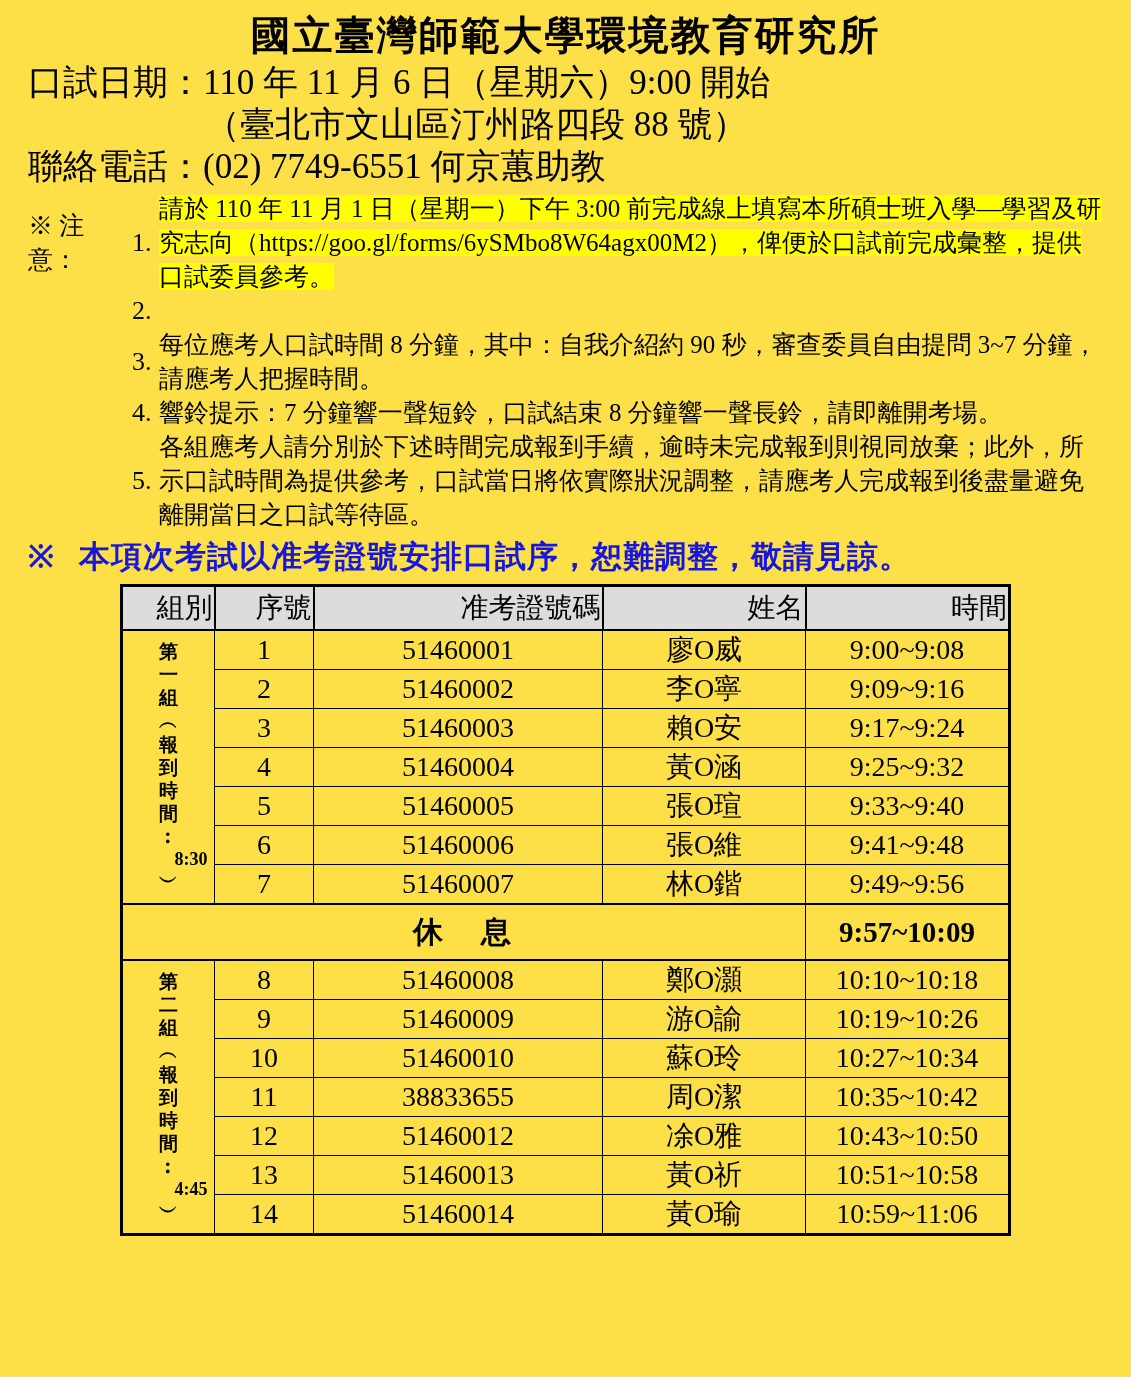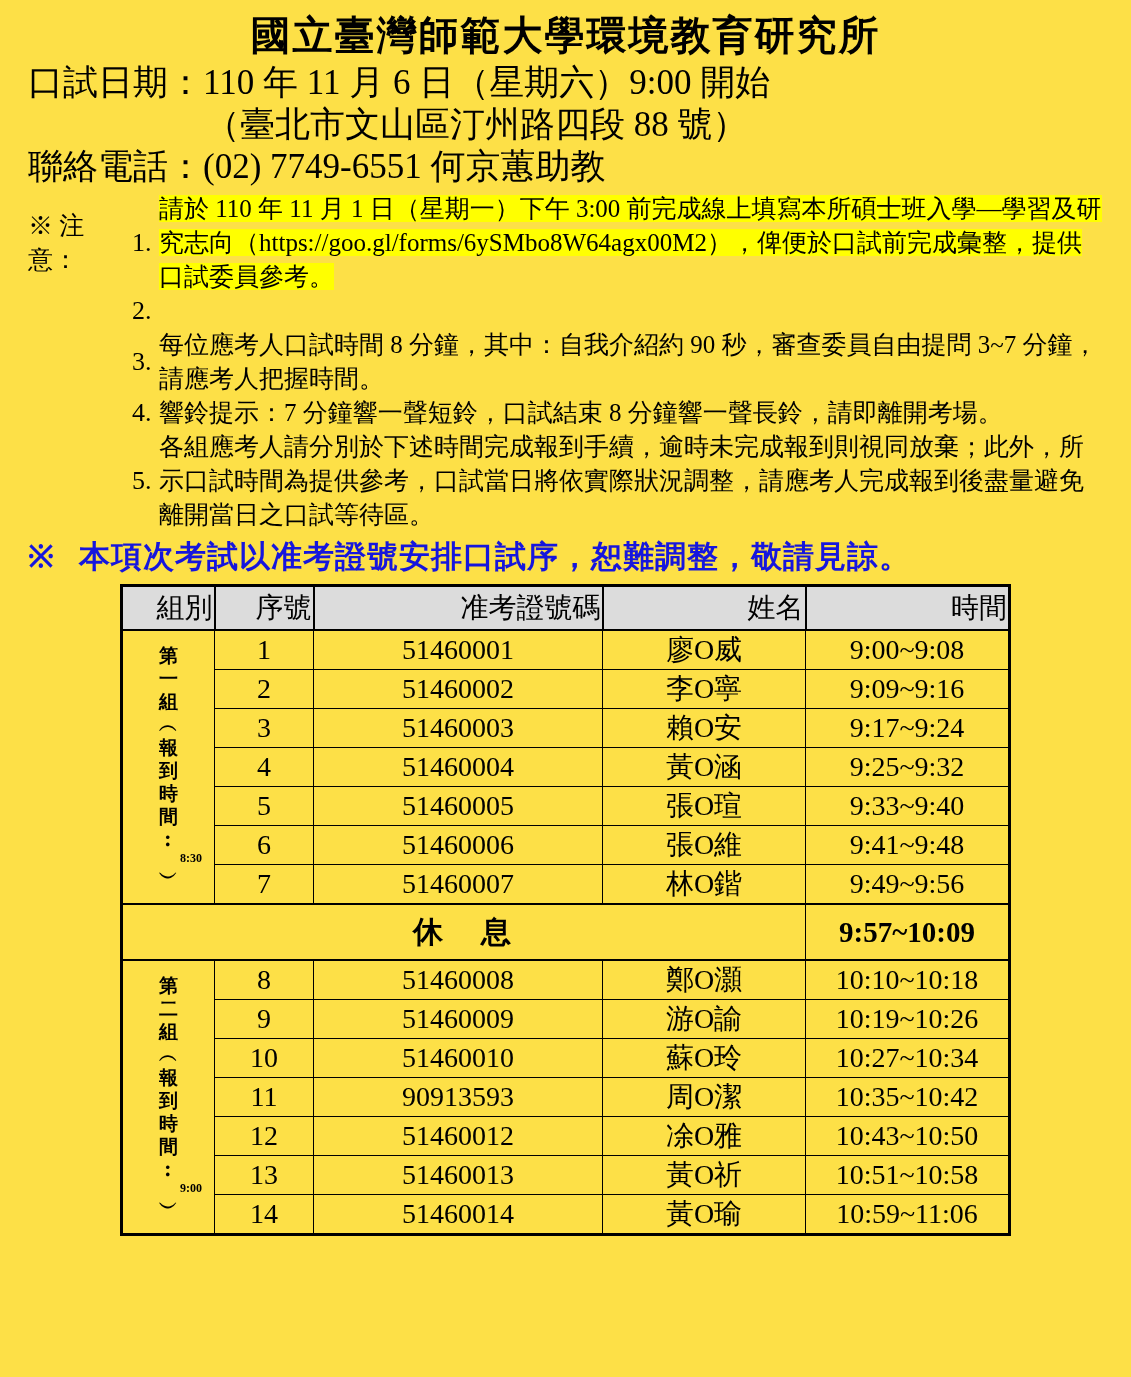--- a/index.html
+++ b/index.html
@@ -42,21 +42,21 @@
   td { font-size:28px; height:38px; text-align:center; border:1.6px solid #000; padding:0; }
   thead tr th { border-bottom:2.4px solid #000; }
   .group-cell { padding:0; border-bottom:2.4px solid #000; }
   .break-row td { border-top:2.6px solid #000; border-bottom:2.6px solid #000; }
   .break-label { font-weight:bold; font-size:30px; height:54px; letter-spacing:4px;text-align:center; }
   .break-time { font-weight:bold; font-size:29px; }
   .vert {
     display:flex; flex-direction:column; align-items:center; justify-content:center;
     font-weight:bold; font-size:19px; line-height:1.16; gap:1px; height:100%;
   }
-  .vert .vnum { font-size:12px;padding-left:45px; }
+  .vert .vnum { font-size:18px;padding-left:45px; }
 </style>
 </head>
 <body>
 
 <div class="page">
 
   <h1 class="title title1">國立臺灣師範大學環境教育研究所</h1>
 
   <div class="info">
     <p>口試日期：110 年 11 月 6 日（星期六）9:00 開始</p>
@@ -183,21 +183,21 @@
             <div class="vert">
               <span>第</span>
               <span>二</span>
               <span>組</span>
               <span>︵</span>
               <span>報</span>
               <span>到</span>
               <span>時</span>
               <span>間</span>
               <span>︰</span>
-              <span class="vnum">9:00</span>
+              <span class="vnum">4:45</span>
               <span>︶</span>
             </div>
           </td>
           <td>8</td>
           <td>51460008</td>
           <td>鄭Ο灝</td>
           <td>10:10~10:18</td>
         </tr>
         <tr>
           <td>9</td>
@@ -206,21 +206,21 @@
           <td>10:19~10:26</td>
         </tr>
         <tr>
           <td>10</td>
           <td>51460010</td>
           <td>蘇Ο玲</td>
           <td>10:27~10:34</td>
         </tr>
         <tr>
           <td>11</td>
-          <td>90913593</td>
+          <td>38833655</td>
           <td>周Ο潔</td>
           <td>10:35~10:42</td>
         </tr>
         <tr>
           <td>12</td>
           <td>51460012</td>
           <td>凃Ο雅</td>
           <td>10:43~10:50</td>
         </tr>
         <tr>

